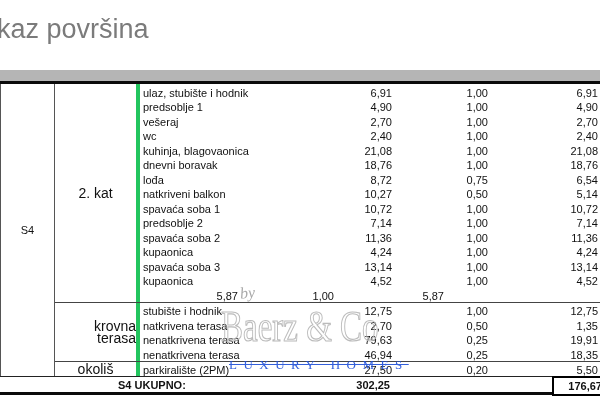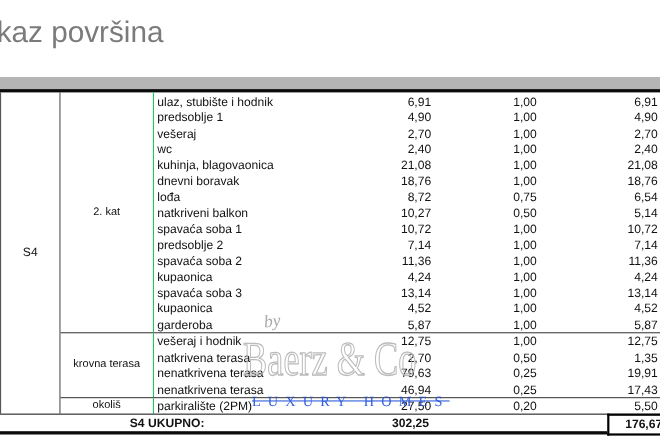--- a/index.html
+++ b/index.html
@@ -37,24 +37,24 @@
     border-right: 1px solid #555;
     display: flex; align-items: center; justify-content: center;
     font-size: 11px;
     text-align: right;
   }
   .groups { flex: 1; }
   .group { display: flex; }
   .group + .group { border-top: 1px solid #444; }
   .floor-cell {
     width: 85px;
-    border-right: 1px solid #22c55e;
+    border-right: 4px solid #22c55e;
     display: flex; align-items: center; justify-content: center;
     text-align: right;
-    font-size: 10px;
+    font-size: 14px;
     line-height: 12px;
   }
   .rows { flex: 1; }
   .row { height: 14.5px; display: flex; align-items: flex-end; font-size: 11px; }
   .c-name { flex: 1; padding-left: 3px; white-space: nowrap; overflow: hidden; }
   .c-a1   { width: 98px;  text-align: right; white-space: nowrap; }
   .c-coef { width: 96px;  text-align: right; white-space: nowrap; }
   .c-a2   { width: 112px; text-align: right; padding-right: 2px; white-space: nowrap; }
   .total-row {
     position: relative;
@@ -199,53 +199,52 @@
               <span class="c-coef">1,00</span>
               <span class="c-a2">13,14</span>
             </div>
             <div class="row">
               <span class="c-name">kupaonica</span>
               <span class="c-a1">4,52</span>
               <span class="c-coef">1,00</span>
               <span class="c-a2">4,52</span>
             </div>
             <div class="row">
-              <span class="c-name">garderoba</span>
               <span class="c-a1">5,87</span>
               <span class="c-coef">1,00</span>
               <span class="c-a2">5,87</span>
             </div>
           </div>
         </div>
         <div class="group">
           <div class="floor-cell">krovna terasa</div>
           <div class="rows">
             <div class="row">
-              <span class="c-name">vešeraj i hodnik</span>
+              <span class="c-name">stubište i hodnik</span>
               <span class="c-a1">12,75</span>
               <span class="c-coef">1,00</span>
               <span class="c-a2">12,75</span>
             </div>
             <div class="row">
               <span class="c-name">natkrivena terasa</span>
               <span class="c-a1">2,70</span>
               <span class="c-coef">0,50</span>
               <span class="c-a2">1,35</span>
             </div>
             <div class="row">
               <span class="c-name">nenatkrivena terasa</span>
               <span class="c-a1">79,63</span>
               <span class="c-coef">0,25</span>
               <span class="c-a2">19,91</span>
             </div>
             <div class="row">
               <span class="c-name">nenatkrivena terasa</span>
               <span class="c-a1">46,94</span>
               <span class="c-coef">0,25</span>
-              <span class="c-a2">17,43</span>
+              <span class="c-a2">18,35</span>
             </div>
           </div>
         </div>
         <div class="group">
           <div class="floor-cell">okoliš</div>
           <div class="rows">
             <div class="row">
               <span class="c-name">parkiralište (2PM)</span>
               <span class="c-a1">27,50</span>
               <span class="c-coef">0,20</span>

